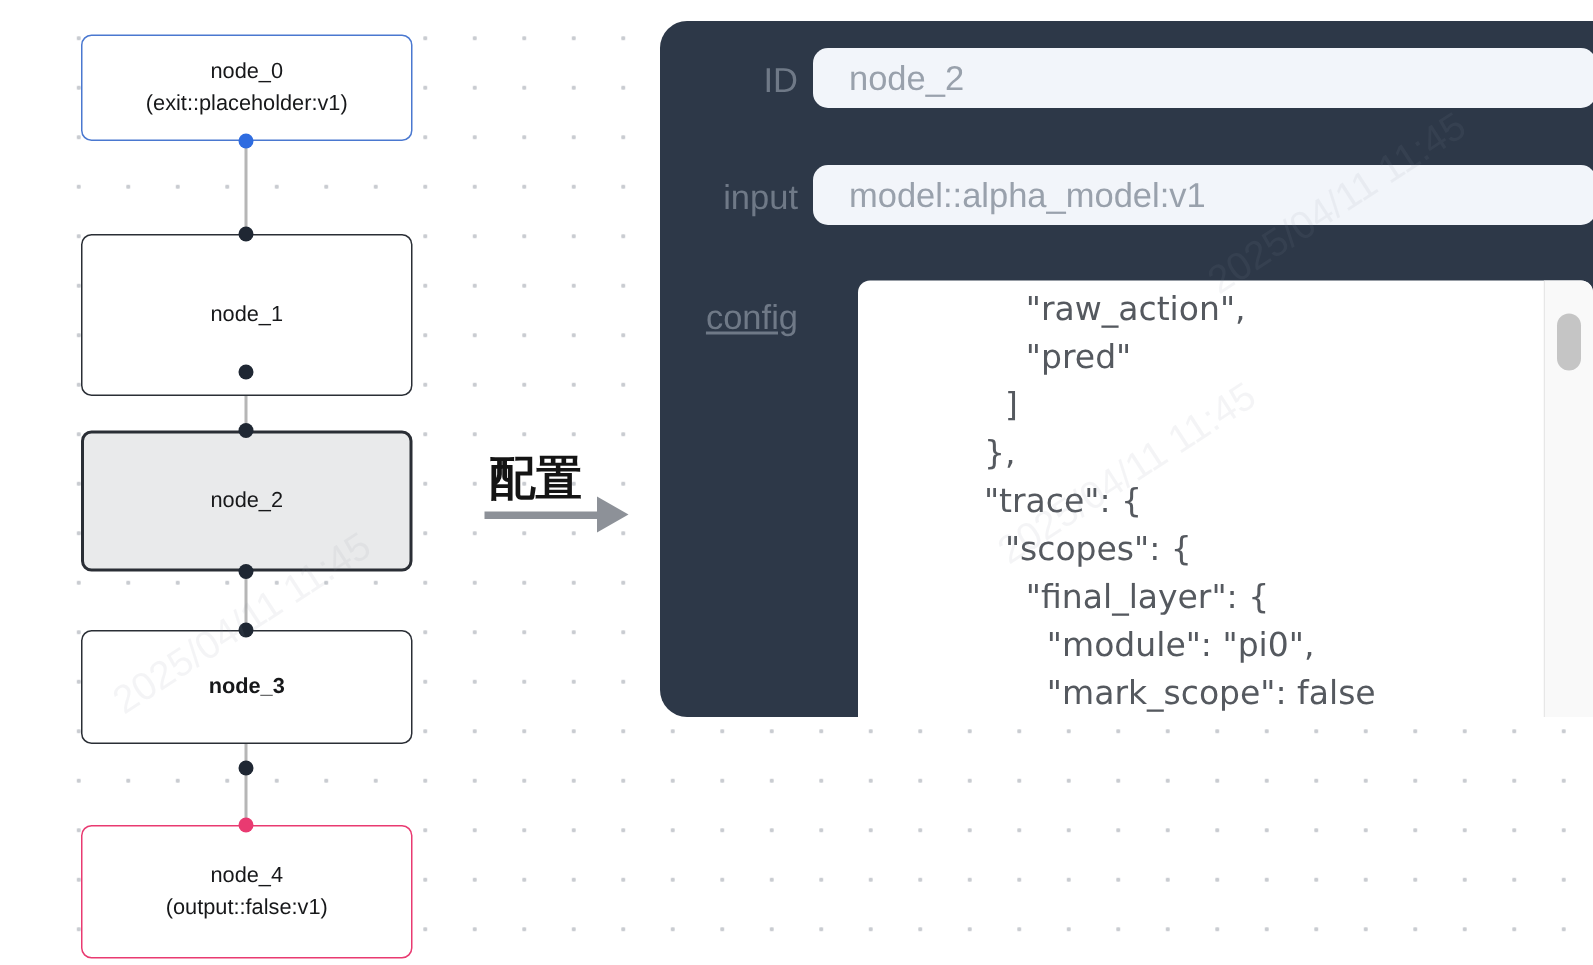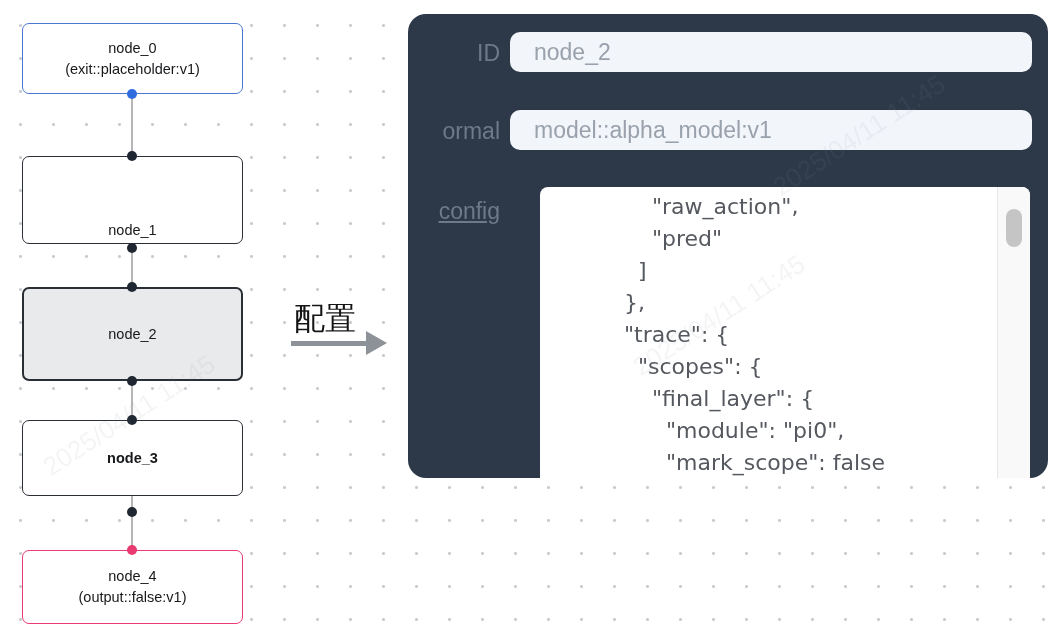--- a/index.html
+++ b/index.html
@@ -4,36 +4,36 @@
 <style>
   html,body{margin:0;padding:0;}
   body{
     width:1062px;height:643px;position:relative;overflow:hidden;
     font-family:"Liberation Sans","DejaVu Sans",sans-serif;background:#ffffff;
   }
   
   .canvas{
     position:absolute;inset:0;background-color:#ffffff;
     background-image:radial-gradient(circle,#c9ccd1 1.3px,transparent 1.6px);
-    background-size:33px 33px;background-position:4px 9px;
+    background-size:33px 33px;background-position:4px 9px;margin-left:32px;
   }
   
   .edge-line{position:absolute;left:131px;top:93px;width:2px;height:459px;background:#b6b6b6;z-index:1;}
   .flow-node{
     position:absolute;left:22px;width:221px;box-sizing:border-box;z-index:2;
     background:#ffffff;border:1.6px solid var(--node-border-dark);border-radius:7px;
     display:flex;flex-direction:column;justify-content:center;align-items:center;
     text-align:center;font-size:14.5px;line-height:21px;color:#17181a;font-weight:500;
     padding:2px 6px;
   }
   .flow-node.selected{background:var(--selected-node-bg);border-width:2.5px;}
   .flow-node .subtitle{white-space:pre-line;}
   .port{position:absolute;width:10px;height:10px;border-radius:50%;z-index:3;}
   
-  .cfg-label{position:absolute;left:294px;top:298px;font-size:31px;color:#141414;font-weight:400;z-index:2;}
+  .cfg-label{position:absolute;left:294px;top:298px;font-size:31px;color:#141414;font-weight:700;z-index:2;}
   .arrow-line{position:absolute;left:291px;top:341px;width:77px;height:5px;background:#8d9198;z-index:2;}
   .arrow-head{position:absolute;left:366px;top:331px;width:0;height:0;z-index:2;
     border-left:21px solid #8d9198;border-top:12px solid transparent;border-bottom:12px solid transparent;}
   
   .panel{
     position:absolute;left:408px;top:14px;width:640px;height:464px;z-index:4;
     background:var(--panel-bg);border-radius:18px;overflow:hidden;
   }
   .field-label{position:absolute;left:0;width:92px;text-align:right;font-size:23px;color:#6f7987;}
   .lbl-id{top:26px;}
@@ -72,51 +72,51 @@
 
 <div class="canvas">
 
   <div class="edge-line"></div>
   <div id="flow-layer">
       <div class="flow-node" style="top: 23px; height: 71px; border-color: rgb(74, 120, 208);">
         <div>node_0</div>
         <div class="subtitle">(exit::placeholder:v1)</div>
       </div>
       <div class="port" style="left: 127px; top: 89px; background: rgb(47, 108, 224);"></div>
-      <div class="flow-node" style="top: 156px; height: 88px; border-color: rgb(42, 46, 53); justify-content: flex-end;">
+      <div class="flow-node" style="top: 156px; height: 108px; border-color: rgb(42, 46, 53);">
         <div>node_1</div>
       </div>
       <div class="port" style="left: 127px; top: 151px; background: rgb(31, 39, 51);"></div>
       <div class="port" style="left: 127px; top: 243px; background: rgb(31, 39, 51);"></div>
       <div class="flow-node selected" style="top: 287px; height: 94px; border-color: rgb(42, 46, 53);">
         <div>node_2</div>
       </div>
       <div class="port" style="left: 127px; top: 282px; background: rgb(31, 39, 51);"></div>
       <div class="port" style="left: 127px; top: 376px; background: rgb(31, 39, 51);"></div>
       <div class="flow-node" style="top: 420px; height: 76px; border-color: rgb(42, 46, 53); font-weight: bold;">
         <div>node_3</div>
       </div>
       <div class="port" style="left: 127px; top: 415px; background: rgb(31, 39, 51);"></div>
       <div class="port" style="left: 127px; top: 507px; background: rgb(31, 39, 51);"></div>
-      <div class="flow-node" style="top: 550px; height: 74px; border-color: rgb(233, 58, 113);">
+      <div class="flow-node" style="top: 550px; height: 89px; border-color: rgb(233, 58, 113);">
         <div>node_4</div>
         <div class="subtitle">(output::false:v1)</div>
       </div>
       <div class="port" style="left: 127px; top: 545px; background: rgb(233, 58, 113);"></div>
     </div>
 
   <div class="cfg-label">配置</div>
   <div class="arrow-line"></div>
   <div class="arrow-head"></div>
 
   <div class="panel">
     <div class="field-label lbl-id">ID</div>
     <input class="text-input in-id" value="node_2" style="">
 
-    <div class="field-label lbl-type">ormal</div>
+    <div class="field-label lbl-type">input</div>
     <input class="text-input in-type" value="model::alpha_model:v1" style="">
 
     <div class="field-label lbl-config">config</div>
     <div class="config-wrap">
       <textarea class="config-text" spellcheck="false" style="">              "raw_action",
               "pred"
             ]
           },
           "trace": {
             "scopes": {

